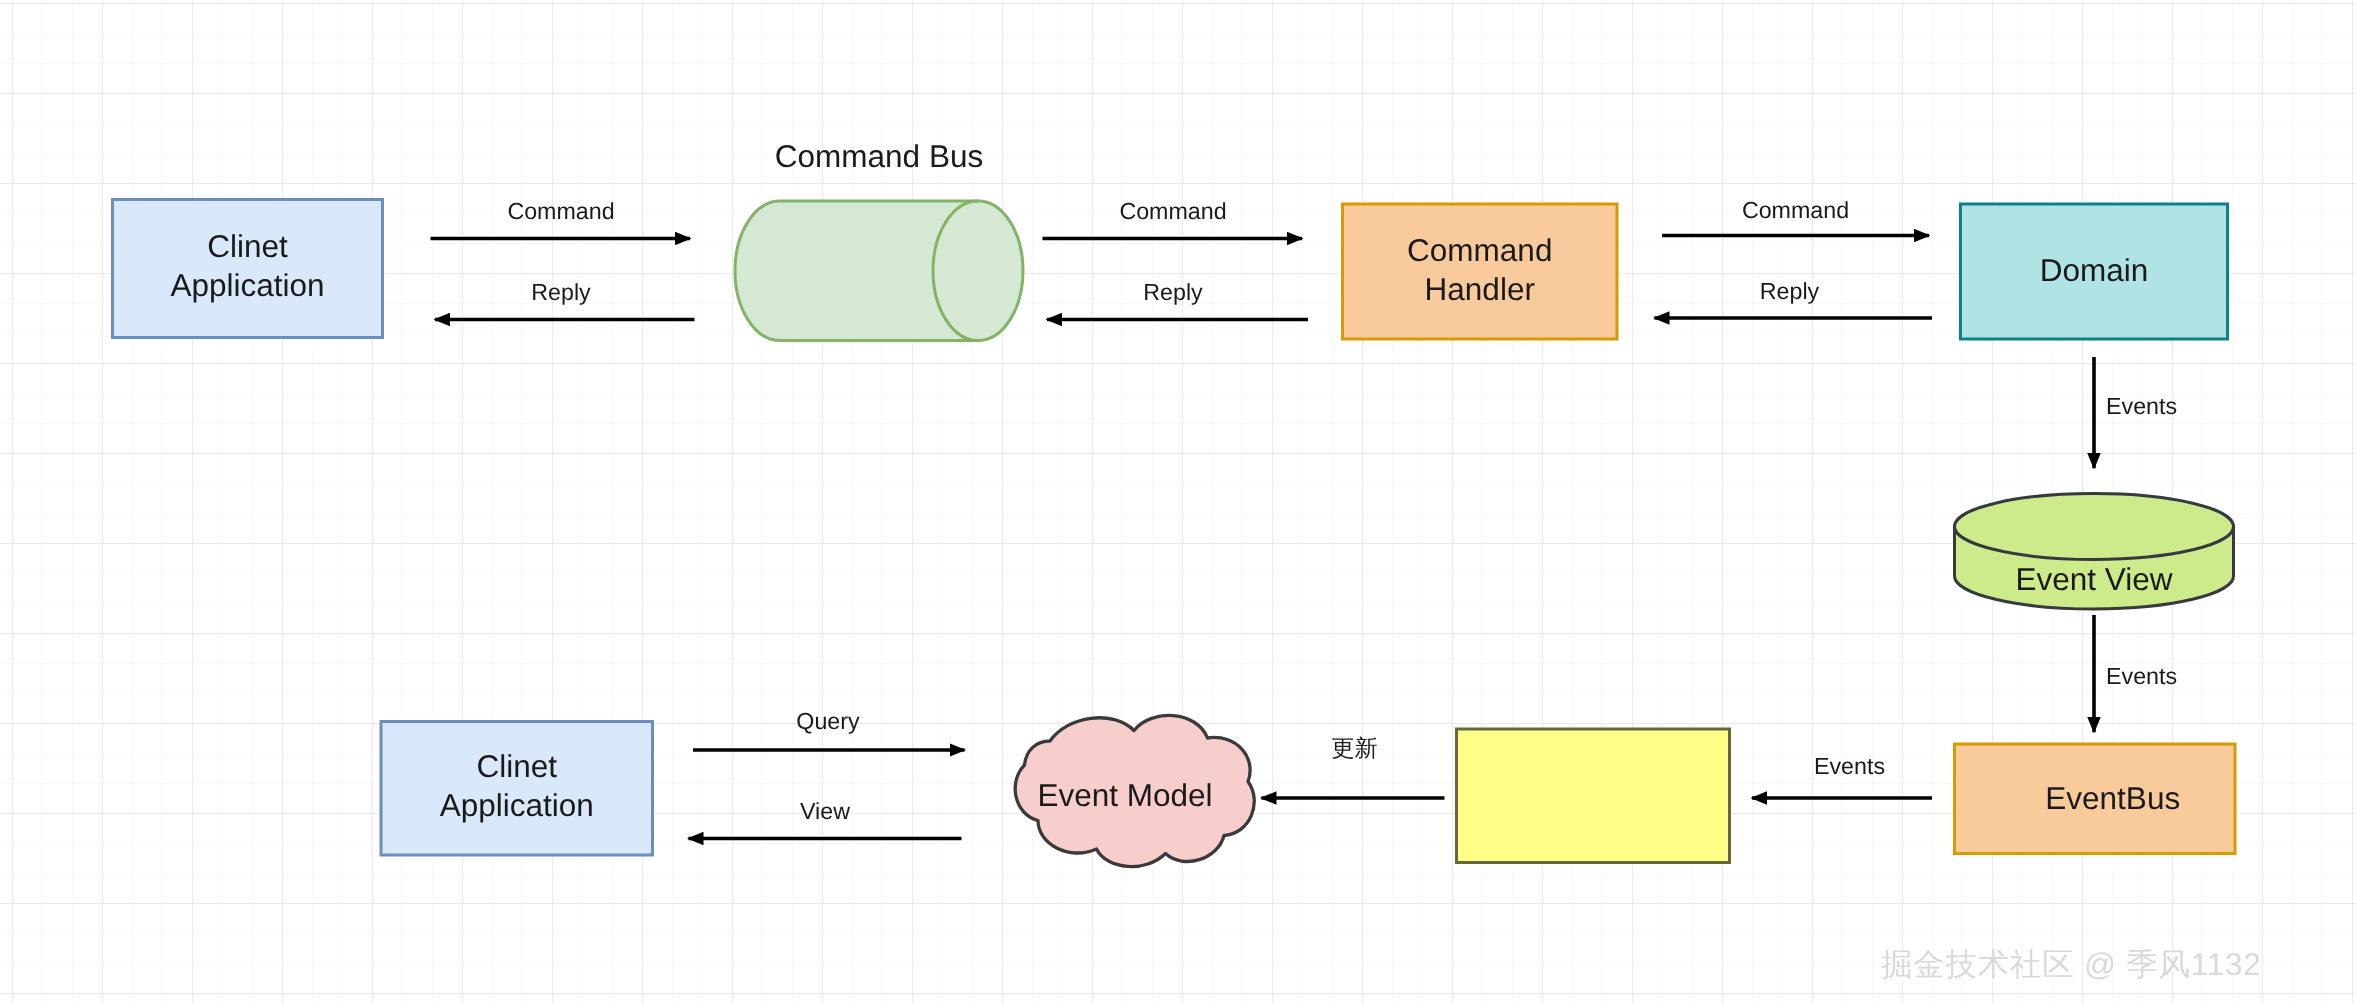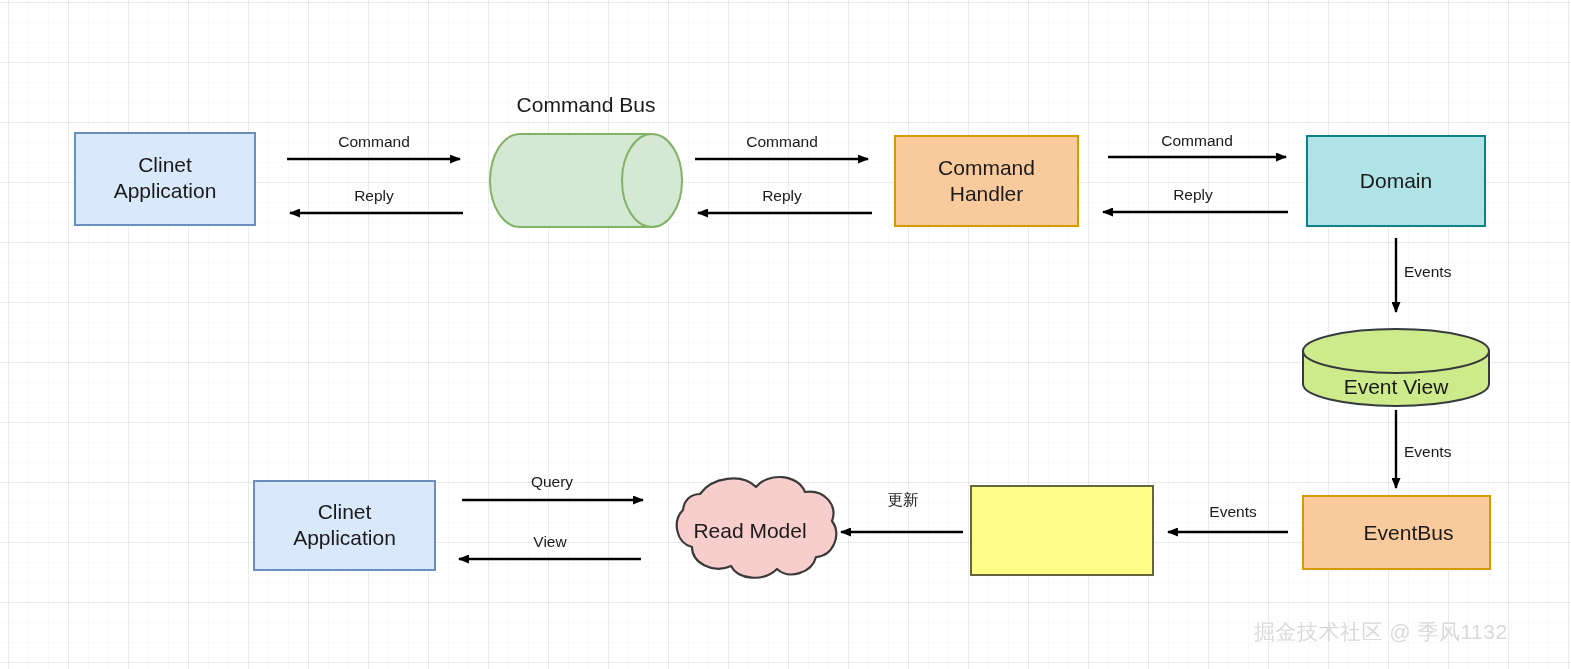--- a/index.html
+++ b/index.html
@@ -45,20 +45,21 @@
   .shape-title {
     font-size: 21px;
   }
   .watermark {
     position: absolute;
     color: #d9d9d9;
     font-size: 21px;
     letter-spacing: 0.5px;
     white-space: pre;
     text-shadow: 0 1px 0 rgba(255,255,255,0.9);
+    margin-top: 11px;
   }
 </style>
 </head>
 <body>
 
 <div id="canvas">
 
   <svg id="diagram-svg" viewBox="0 0 1571 669" xmlns="http://www.w3.org/2000/svg">
     <defs>
       <marker id="arrowhead" markerWidth="11" markerHeight="9" refX="10" refY="4.5" orient="auto" markerUnits="userSpaceOnUse">
@@ -130,21 +131,21 @@
   <div class="node-label" style="left:895px; top:155px; width:183px;">Command
 Handler</div>
 
   <div class="node-label" style="left:1307px; top:168px; width:178px;">Domain</div>
 
   <div class="node-label" style="left:1303px; top:374px; width:186px;">Event View</div>
 
   <div class="node-label" style="left:1303px; top:520px; width:211px;">EventBus</div>
 
 
-  <div class="node-label" style="left:676px; top:518px; width:148px;">Read Model</div>
+  <div class="node-label" style="left:676px; top:518px; width:148px;">Event Model</div>
 
   <div class="node-label" style="left:254px; top:499px; width:181px;">Clinet
 Application</div>
 
   <div class="edge-label" style="left:288px; top:132px; width:172px;">Command</div>
   <div class="edge-label" style="left:288px; top:186px; width:172px;">Reply</div>
 
   <div class="edge-label" style="left:696px; top:132px; width:172px;">Command</div>
   <div class="edge-label" style="left:696px; top:186px; width:172px;">Reply</div>
 

